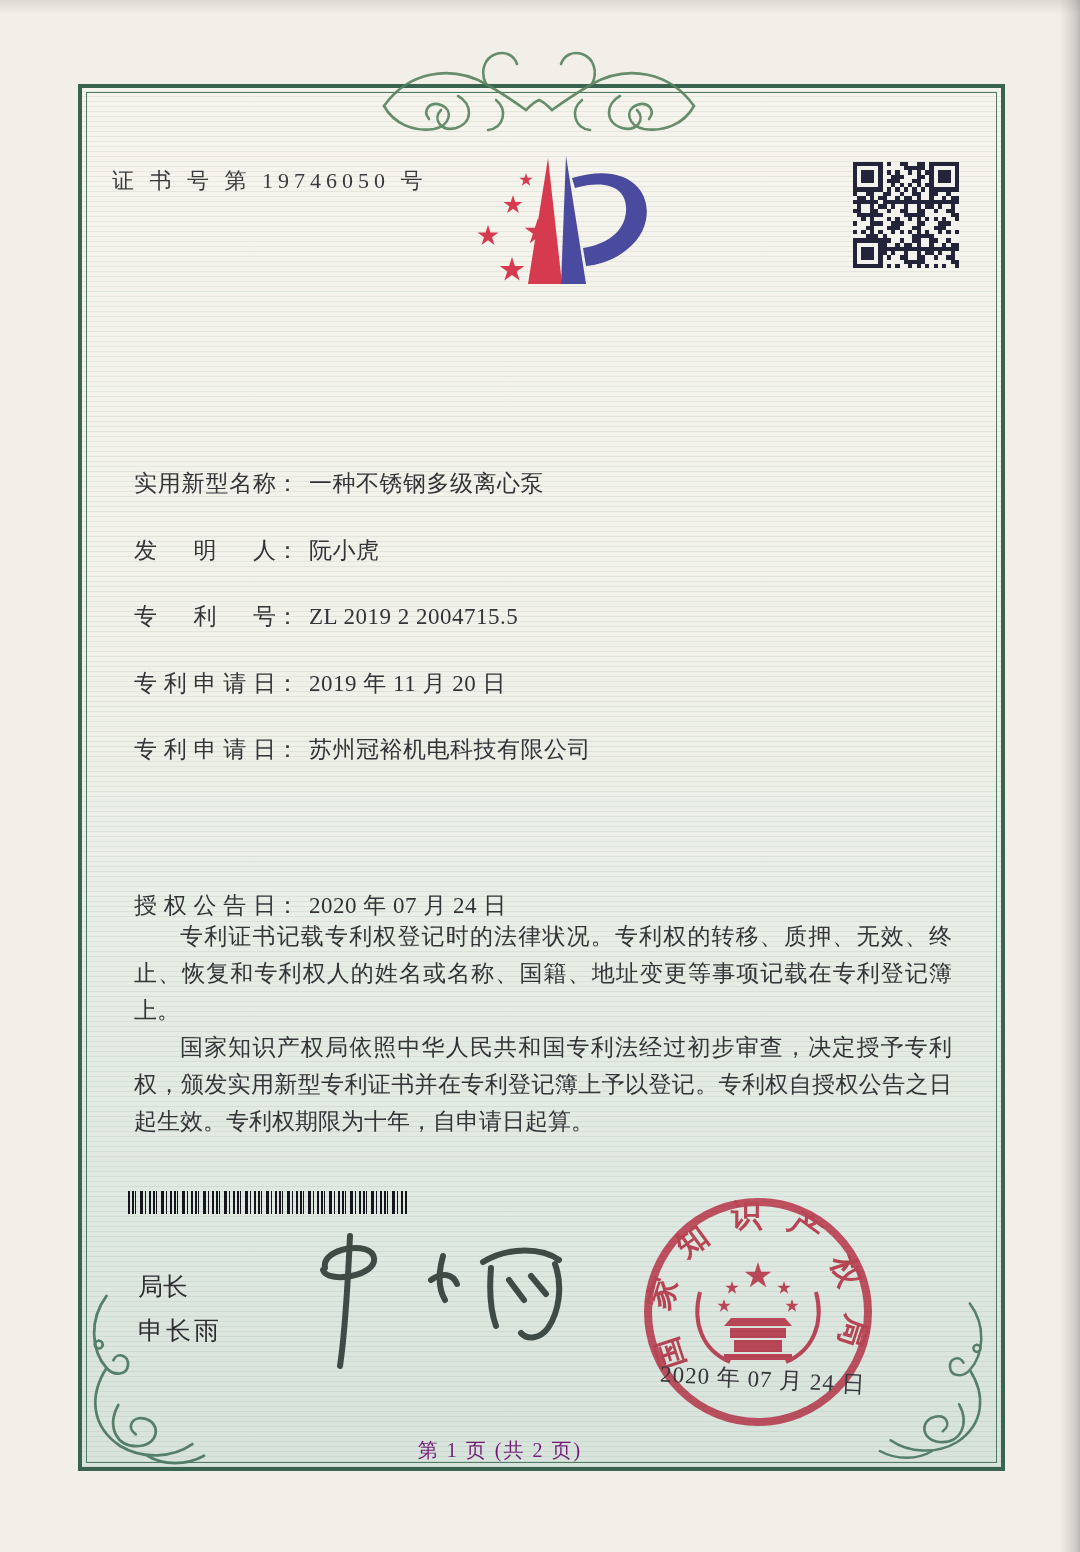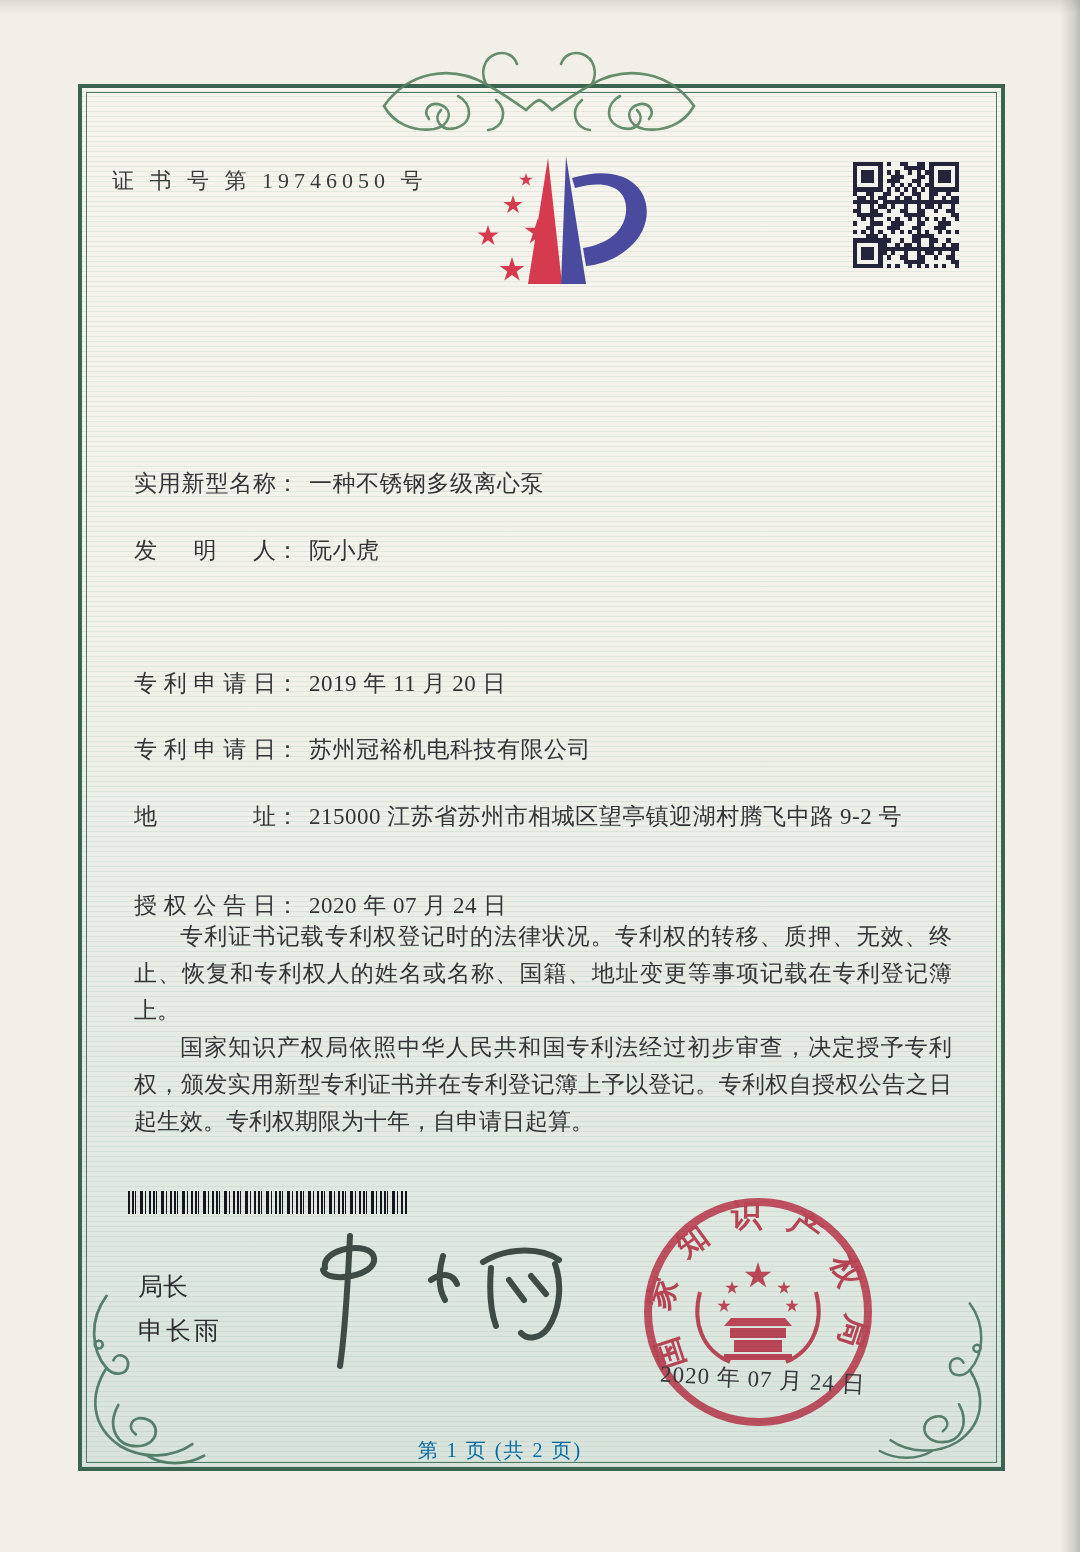--- a/index.html
+++ b/index.html
@@ -51,21 +51,21 @@
     font-family:"Liberation Sans","DejaVu Sans",sans-serif;color:#2e2e32;}
   .director-name{position:absolute;left:138px;top:1314px;font-size:25px;letter-spacing:3px;
     font-family:"Liberation Sans","DejaVu Sans",sans-serif;color:#2e2e32;}
 
   .signature{position:absolute;left:295px;top:1226px;width:285px;height:150px;}
 
   .seal{position:absolute;left:638px;top:1192px;width:240px;height:240px;opacity:.92;mix-blend-mode:multiply;}
   .seal-date{position:absolute;left:660px;top:1364px;font-size:23px;color:#36363c;
     transform:rotate(3deg);letter-spacing:1px;white-space:nowrap;}
 
-  .page-info{position:absolute;left:0;top:1437px;width:1000px;text-align:center;font-size:20px;color:#0369a1;letter-spacing:2px;}
+  .page-info{position:absolute;left:0;top:1437px;width:1000px;text-align:center;font-size:20px;color:#701a75;letter-spacing:2px;}
   .back-note{position:absolute;left:0;top:1506px;width:990px;text-align:center;font-size:22px;color:#3a3a3e;letter-spacing:6px;}
 
   .qr{position:absolute;left:853px;top:162px;width:106px;height:106px;background:#f4f2ec;}
   .qr i{position:absolute;width:4.24px;height:4.24px;background:#23233a;}
 
   .logo{position:absolute;left:452px;top:142px;width:205px;height:160px;}
   .ornament-top{position:absolute;left:378px;top:44px;width:322px;height:112px;}
   .flourish-bl{position:absolute;left:50px;top:1290px;width:195px;height:195px;}
   .flourish-br{position:absolute;left:842px;top:1292px;width:180px;height:192px;}
 </style>
@@ -475,28 +475,28 @@
       <i style="left:101.76px;top:101.76px"></i>
     </div>
 
 
   <div class="field-row" style="top:468px">
     <span class="flabel">实用新型名称</span><span class="fcolon">：</span><span class="fvalue">一种不锈钢多级离心泵</span>
   </div>
   <div class="field-row" style="top:535px">
     <span class="flabel">发明人</span><span class="fcolon">：</span><span class="fvalue">阮小虎</span>
   </div>
+  <div class="field-row" style="top:601px">
+    <span class="flabel">专利号</span><span class="fcolon">：</span><span class="fvalue">ZL 2019 2 2004715.5</span>
+  </div>
   <div class="field-row" style="top:668px">
     <span class="flabel">专利申请日</span><span class="fcolon">：</span><span class="fvalue">2019 年 11 月 20 日</span>
   </div>
   <div class="field-row" style="top:734px">
     <span class="flabel">专利申请日</span><span class="fcolon">：</span><span class="fvalue">苏州冠裕机电科技有限公司</span>
-  </div>
-  <div class="field-row" style="top:801px">
-    <span class="flabel">地址</span><span class="fcolon">：</span><span class="fvalue">215000  江苏省苏州市相城区望亭镇迎湖村腾飞中路 9-2 号</span>
   </div>
   <div class="field-row" style="top:890px">
     <span class="flabel">授权公告日</span><span class="fcolon">：</span><span class="fvalue">2020 年 07 月 24 日</span>
   </div>
 
   <div class="paragraphs">
     <p>专利证书记载专利权登记时的法律状况。专利权的转移、质押、无效、终止、恢复和专利权人的姓名或名称、国籍、地址变更等事项记载在专利登记簿上。</p>
     <p>国家知识产权局依照中华人民共和国专利法经过初步审查，决定授予专利权，颁发实用新型专利证书并在专利登记簿上予以登记。专利权自授权公告之日起生效。专利权期限为十年，自申请日起算。</p>
   </div>
 

